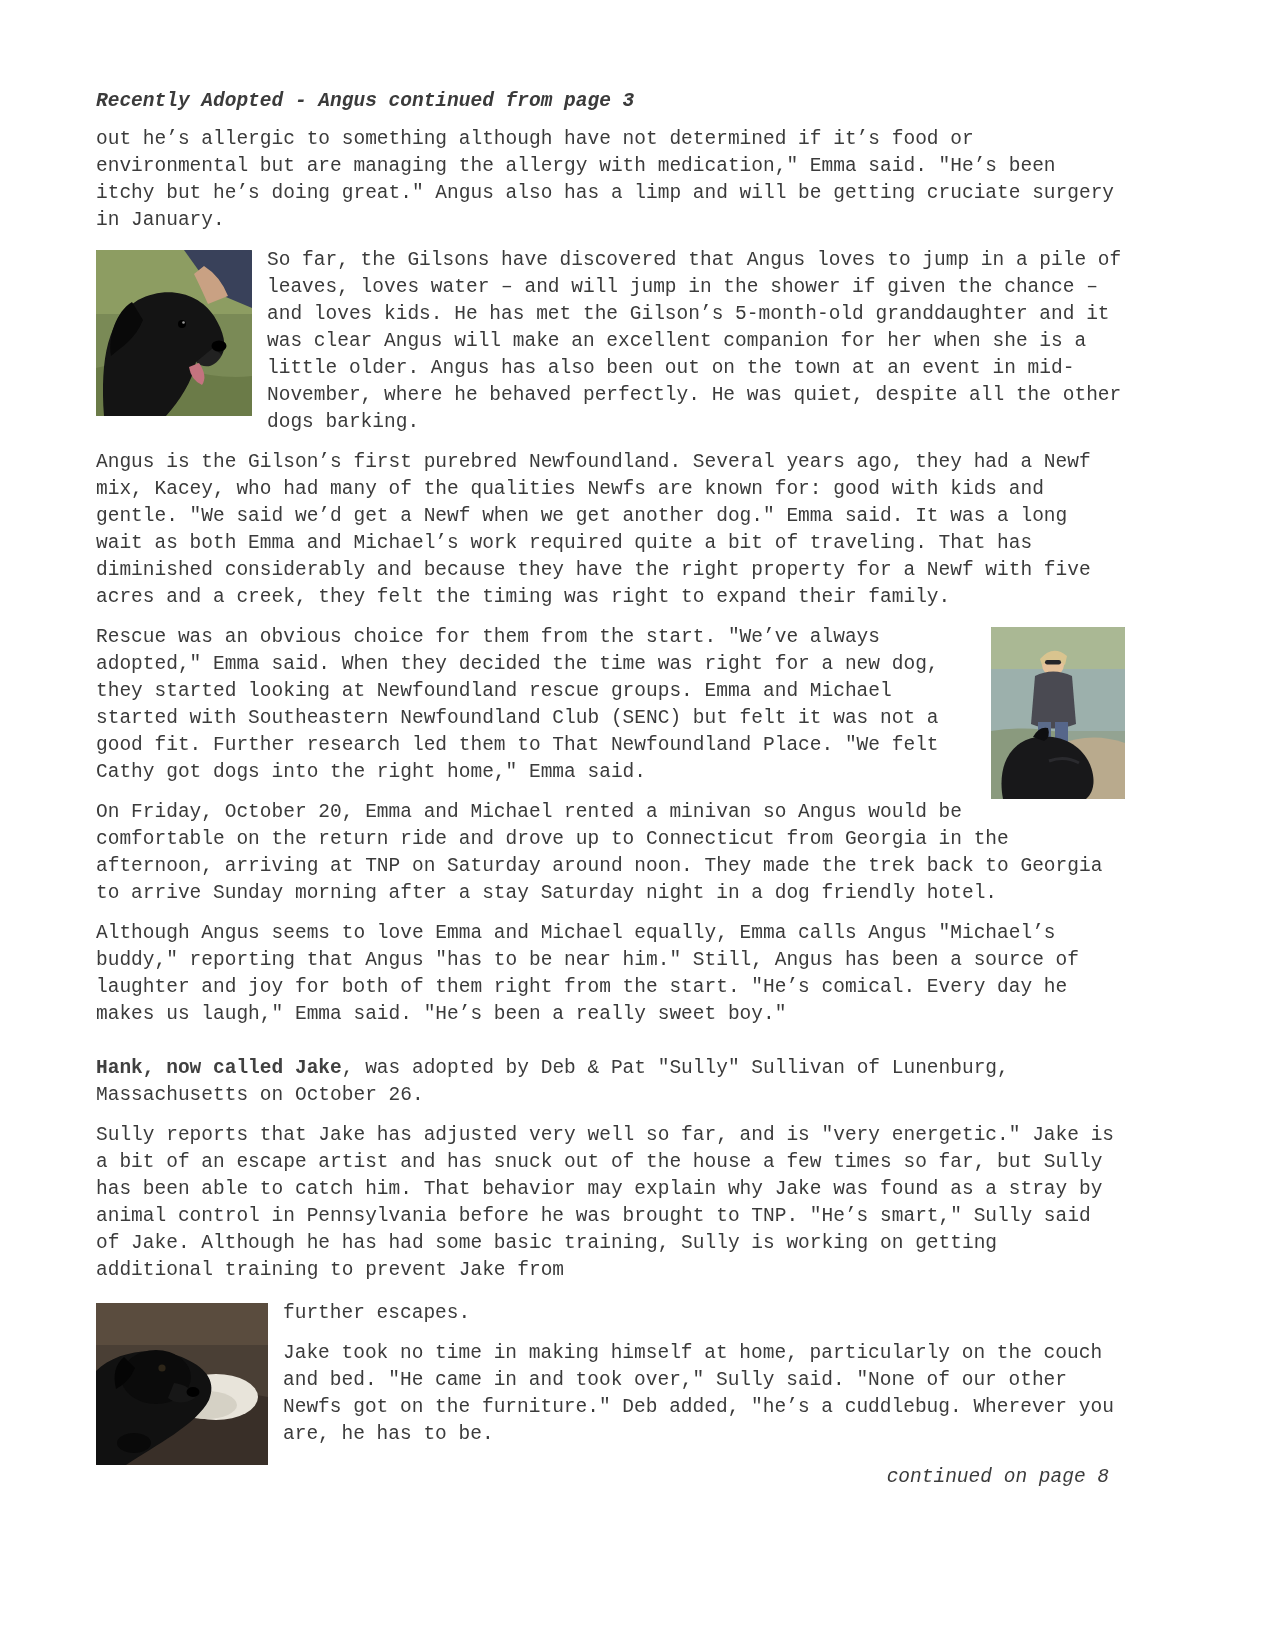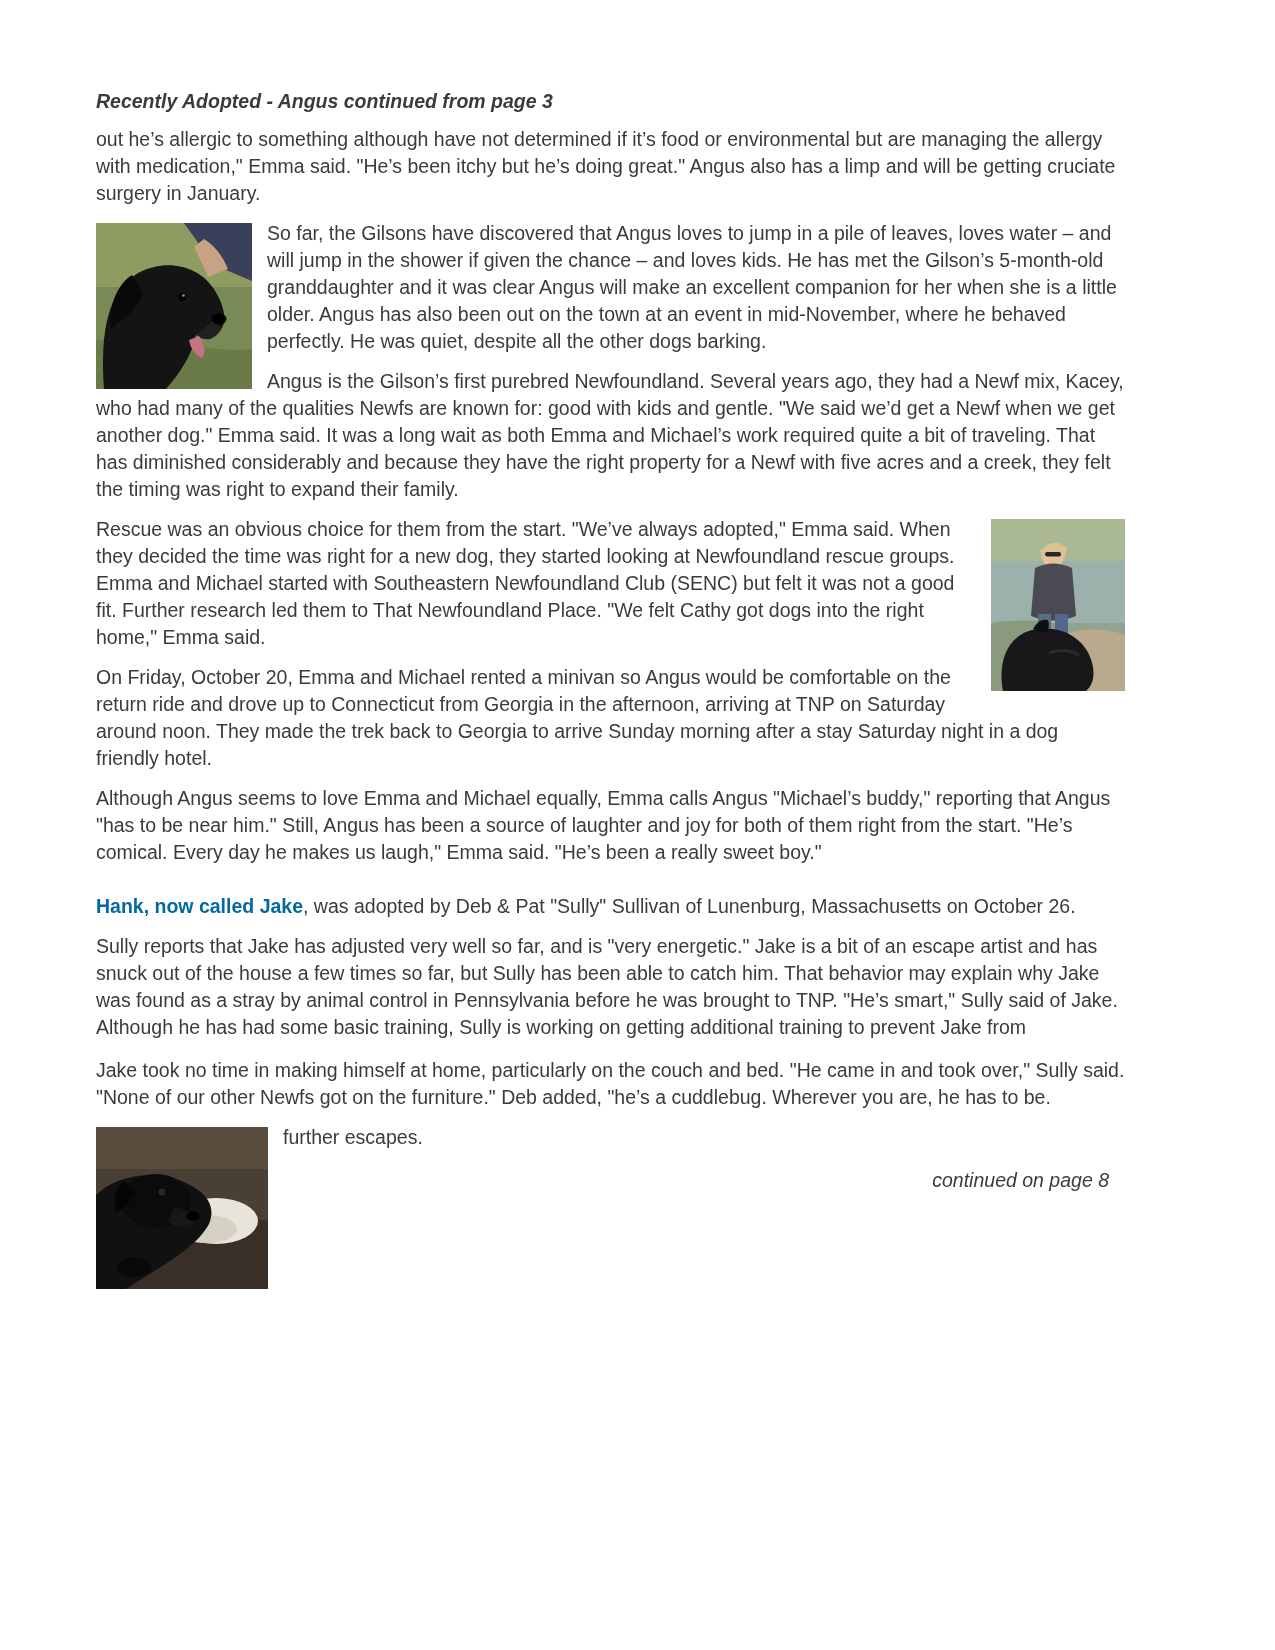--- a/index.html
+++ b/index.html
@@ -8,21 +8,21 @@
     padding: 0;
     background: #ffffff;
   }
   .page {
     position: relative;
     width: 1275px;
     height: 1650px;
     margin: 0 auto;
     background: #ffffff;
     padding: 88px 150px 30px 96px;
-    font-family: Liberation Sans, sans-serif;
+    font-family: Liberation Mono, monospace;
     font-size: 19.5px;
     line-height: 27px;
     color: #3b3b3b;
     overflow: hidden;
   }
   .page-header {
     margin: 0 0 11px 0;
     font-style: italic;
     font-weight: 600;
   }
@@ -30,21 +30,21 @@
     margin: 0 0 13px 0;
   }
   .para-no-gap {
     margin-bottom: 16px;
   }
   .para-hank {
     margin-top: 27px;
   }
   .para-hank strong {
     font-weight: 700;
-    color: #0369a1;
+    color: #404040;
     margin-top: 11px;
   }
   .photo {
     display: inline-block;
     overflow: hidden;
     border-radius: 1px;
     background: #555;
   }
   .photo svg {
     display: block;
@@ -134,37 +134,37 @@
 
   <p class="para para-hank">
     <strong>Hank, now called Jake</strong><span>, was adopted by Deb &amp; Pat "Sully" Sullivan of Lunenburg, Massachusetts on October 26.</span>
   </p>
 
   <p class="para para-no-gap">
     <span>Sully reports that Jake has adjusted very well so far, and is "very energetic." Jake is a bit of an escape artist and has snuck out of the house a few times so far, but Sully has been able to catch him. That behavior may explain why Jake was found as a stray by animal control in Pennsylvania before he was brought to TNP. "He’s smart," Sully said of Jake. Although he has had some basic training, Sully is working on getting additional training to prevent Jake from</span>
   </p>
 
   <p class="para">
-    <span>Jake took no time in making himself at home, particularly on the couch and bed. "He came in and took over," Sully said. "None of our other Newfs got on the furniture." Deb added, "he’s a cuddlebug. Wherever you are, he has to be.</span>
-  </p>
-
-  <p class="para">
     <span class="photo float-left photo-jake" role="img" aria-label="black Newfoundland lying on a couch with a white pillow">
       <svg viewBox="0 0 172 162" preserveAspectRatio="none" aria-hidden="true">
         <rect width="172" height="162" fill="#4a3f35"></rect>
         <rect width="172" height="42" fill="#5a4c3e"></rect>
         <path d="M0 94 Q86 78 172 94 L172 162 L0 162 Z" fill="#392f28"></path>
         <ellipse cx="120" cy="94" rx="42" ry="23" fill="#e8e4da"></ellipse>
         <ellipse cx="110" cy="102" rx="31" ry="14" fill="#d5d1c5"></ellipse>
         <path d="M0 162 L0 68 C20 48 60 42 90 56 C112 66 120 80 113 97 C100 122 60 142 30 162 Z" fill="#111111"></path>
         <ellipse cx="60" cy="74" rx="35" ry="27" fill="#0b0b0b"></ellipse>
         <path d="M28 54 q-13 11 -8 32 q13 -7 19 -21 z" fill="#050505"></path>
         <path d="M78 80 q17 2 21 15 q-15 9 -27 0 z" fill="#171717"></path>
         <ellipse cx="97" cy="89" rx="6.5" ry="5" fill="#000000"></ellipse>
         <circle cx="66" cy="65" r="3.6" fill="#2e2619"></circle>
         <ellipse cx="38" cy="140" rx="17" ry="10" fill="#090909"></ellipse>
       </svg>
     </span><span>further escapes.</span>
   </p>
 
+  <p class="para">
+    <span>Jake took no time in making himself at home, particularly on the couch and bed. "He came in and took over," Sully said. "None of our other Newfs got on the furniture." Deb added, "he’s a cuddlebug. Wherever you are, he has to be.</span>
+  </p>
+
   <p class="page-footer">continued on page 8</p>
 
 </div>
 
 </body></html>

